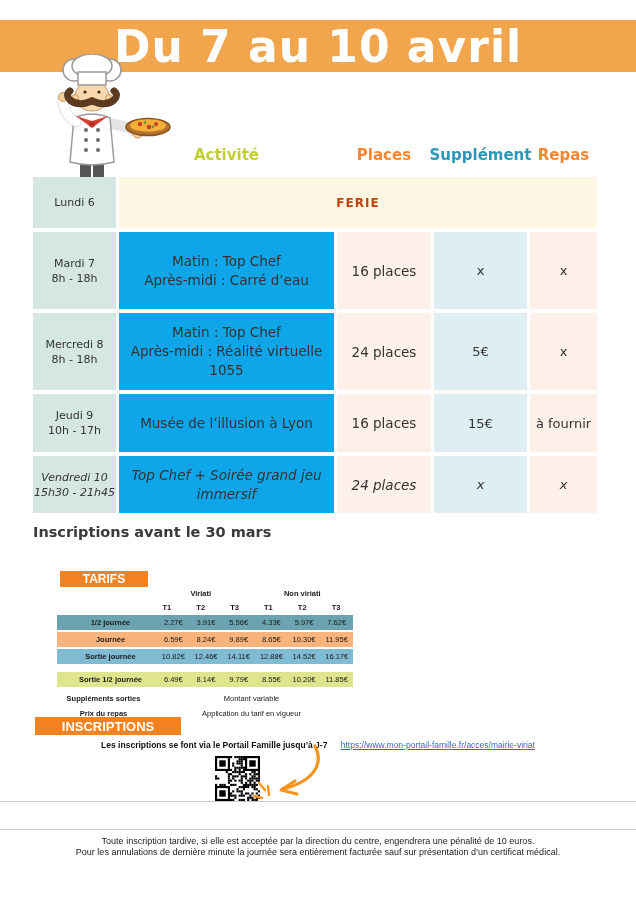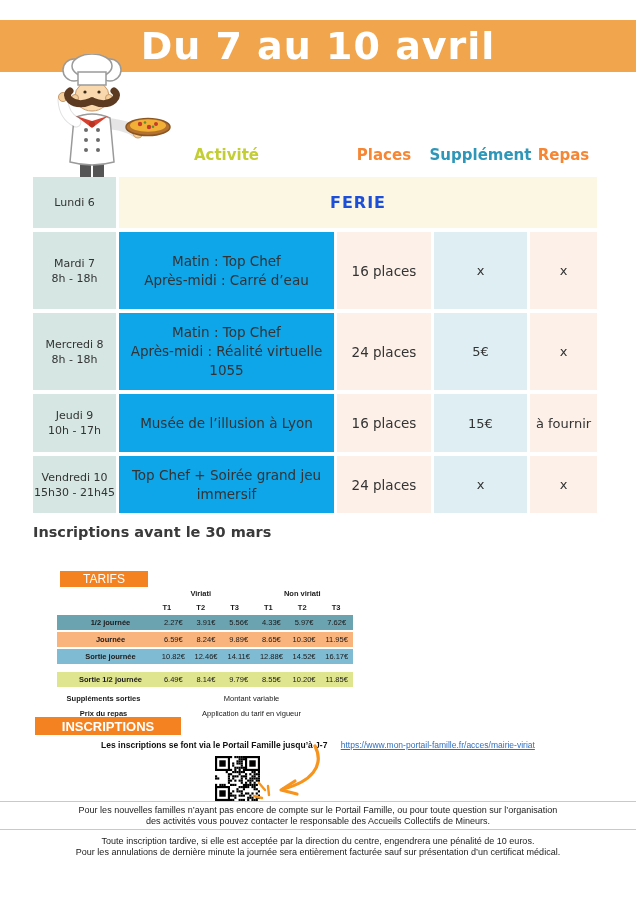--- a/index.html
+++ b/index.html
@@ -2,50 +2,50 @@
 <html><head>
 <meta charset="utf-8">
 <style>
   * { margin:0; padding:0; box-sizing:border-box; }
   body { background:#ffffff; font-family:"DejaVu Sans", sans-serif; }
   #page { position:relative; width:636px; height:900px; background:#ffffff; overflow:hidden; margin:0 auto; }
 
   
   .banner { position:absolute; left:0; top:20px; width:636px; height:52px; background:#F1A64E;
             display:flex; align-items:center; justify-content:center; }
-  .banner span { color:#ffffff; font-size:38px; font-weight:bold; letter-spacing:1px; }
+  .banner span { color:#ffffff; font-size:44px; font-weight:bold; letter-spacing:1px; }
 
   .chef-svg { position:absolute; left:30px; top:54px; }
 
   
   .sched-head { position:absolute; left:33px; top:144px; width:564px; display:flex; gap:3px;
                 font-size:15px; font-weight:bold; }
   .sched-head > div { display:flex; align-items:center; justify-content:center; height:22px; }
   .hc-day{ width:83px; } .hc-act{ width:215px; color:#C3CE35; } .hc-pl{ width:94px; color:#F68633; }
   .hc-sup{ width:93px; color:#2E96B8; } .hc-rep{ width:67px; color:#F68633; }
 
   
   .sched { position:absolute; left:33px; top:177px; width:564px; }
   .srow { display:flex; gap:3px; margin-bottom:4px; }
   .cell { display:flex; flex-direction:column; align-items:center; justify-content:center;
           text-align:center; color:#333333; }
   .c-day { width:83px; background:#D5E6E3; font-size:11px; line-height:15px; }
   .c-act { width:215px; background:#0ea5e9; font-size:13.5px; line-height:19px; white-space:pre-line; }
   .c-pl  { width:94px; background:#FCF0E8; font-size:13.5px; }
   .c-sup { width:93px; background:#DFEEF3; font-size:13px; }
   .c-rep { width:67px; background:#FCF0E8; font-size:13px; line-height:17px; }
-  .c-ferie { width:478px; background:#FBF7E3; font-size:16px; font-weight:bold; letter-spacing:1px;
-             display:flex; align-items:center; justify-content:center; color:#1d4ed8; }
-  .r1{ height:51px; } .r2{ height:77px; } .r3{ height:77px; } .r4{ height:58px; } .r5{ height:57px; }
+  .c-ferie { width:478px; background:#FBF7E3; font-size:12px; font-weight:bold; letter-spacing:1px;
+             display:flex; align-items:center; justify-content:center; color:#c2410c; }
+  .r1{ height:51px; } .r2{ height:77px; } .r3{ height:77px; } .r4{ height:58px; } .r5{ height:57px;font-style:italic; }
 
   .deadline { position:absolute; left:33px; top:524px; font-size:14.5px; font-weight:bold; color:#3a3a3a; }
 
   
   .tarifs-banner { position:absolute; left:60px; top:571px; width:88px; height:16px; background:#F58220;
-                   color:#fff; font-weight:normal; font-size:12px; display:flex; align-items:center;
+                   color:#fff; font-weight:bold; font-size:12px; display:flex; align-items:center;
                    justify-content:center; font-family:"Liberation Sans", sans-serif; }
   .tarifs { position:absolute; left:57px; top:589px; width:296px;
             font-family:"Liberation Sans", sans-serif; font-size:7.5px; color:#1a1a1a; }
   .trow { display:flex; margin-bottom:2px; }
   .t-label { width:93px; display:flex; align-items:center; justify-content:center; font-weight:bold; }
   .t-val { flex:1; display:flex; align-items:center; justify-content:center; }
   .t-grp { flex:1; text-align:center; font-weight:bold; }
   .t-tier { font-weight:bold; }
   .t-data { height:15px;padding-left:7px; }
   .t-head { height:11px; }
@@ -421,19 +421,17 @@
 
   <svg class="arrow-box" width="110" height="75" viewBox="0 0 110 75">
     <path d="M80 8 C90 28 76 44 48 51" stroke="#F7941D" stroke-width="3.2" fill="none" stroke-linecap="round"></path>
     <path d="M60 43 L46 52 L62 56" stroke="#F7941D" stroke-width="3.2" fill="none" stroke-linecap="round" stroke-linejoin="round"></path>
     <line x1="30" y1="52" x2="24" y2="45" stroke="#F7941D" stroke-width="2.4" stroke-linecap="round"></line>
     <line x1="34" y1="57" x2="33" y2="48" stroke="#F7941D" stroke-width="2.4" stroke-linecap="round"></line>
     <line x1="27" y1="60" x2="19" y2="58" stroke="#F7941D" stroke-width="2.4" stroke-linecap="round"></line>
   </svg>
 
   <div class="rule rule1"></div>
-  <div class="fpara fp1">Pour les nouvelles familles n’ayant pas encore de compte sur le Portail Famille, ou pour toute question sur l’organisation
-des activités vous pouvez contacter le responsable des Accueils Collectifs de Mineurs.</div>
   <div class="rule rule2"></div>
   <div class="fpara fp2">Toute inscription tardive, si elle est acceptée par la direction du centre, engendrera une pénalité de 10 euros.
 Pour les annulations de dernière minute la journée sera entièrement facturée sauf sur présentation d’un certificat médical.</div>
 
 </div>
 
 </body></html>

